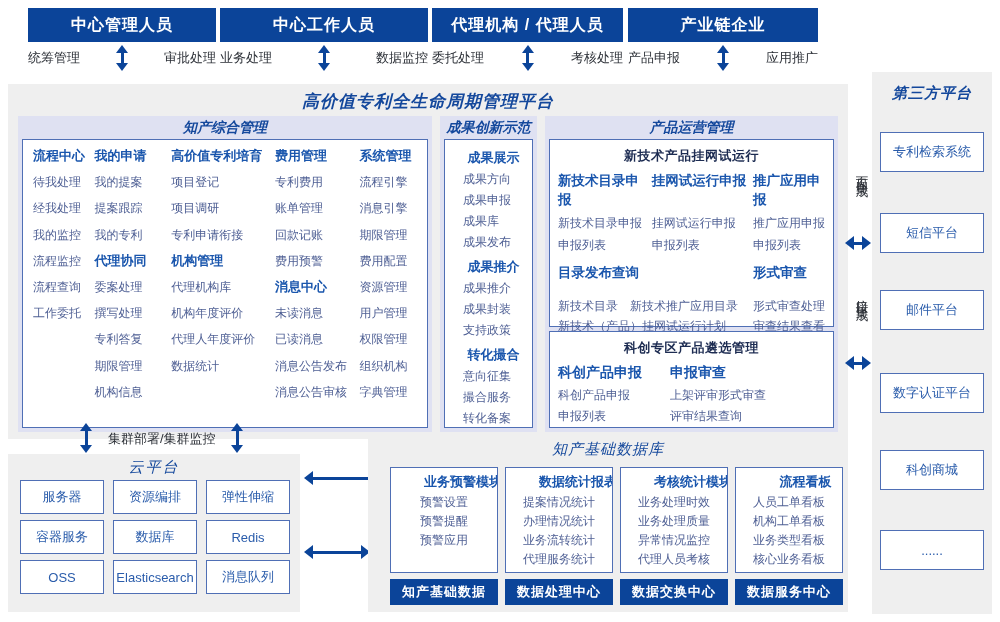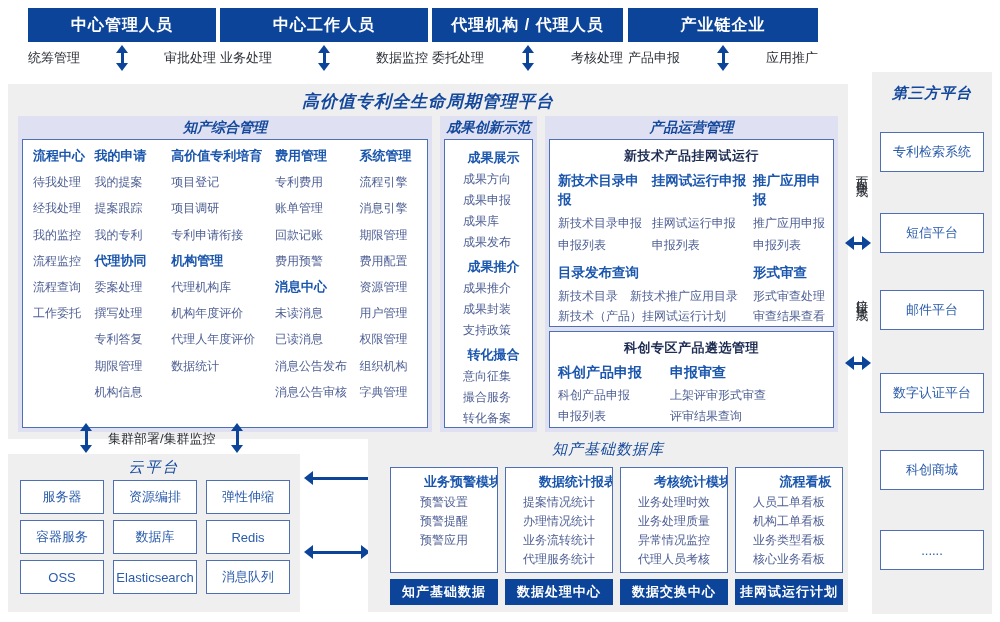--- a/index.html
+++ b/index.html
@@ -68,21 +68,21 @@
   #trial-box{top:23px;height:188px;}
   #sel-box{top:215px;height:97px;}
   .box-title{text-align:center;font-size:13px;font-weight:bold;color:var(--boxnavy);margin-top:7px;letter-spacing:0.5px;}
   #trial-cols{display:flex;padding:6px 8px 0 8px;}
   #trial-cols .p-col:nth-child(1){width:98px;}
   #trial-cols .p-col:nth-child(2){width:106px;}
   #trial-cols .p-col:nth-child(3){flex:1;}
   .p-hdr{font-size:13.5px;font-weight:bold;color:var(--hdr);line-height:19px;min-height:38px;margin-bottom:3px;}
   .p-item{font-size:12px;color:var(--item);line-height:22px;white-space:nowrap;}
   #trial-bottom{display:flex;padding:5px 8px 0 8px;}
-  #trial-bottom .p-hdr{min-height:auto;line-height:24px;margin-bottom:1px;}
+  #trial-bottom .p-hdr{min-height:auto;line-height:24px;margin-bottom:11px;}
   #trial-bottom .tb:nth-child(1){width:200px;}
   #trial-bottom .tb:nth-child(2){flex:1;}
   #trial-bottom .p-item{line-height:20px;}
   #sel-cols{display:flex;padding:3px 8px 0 8px;}
   #sel-cols .s-col:nth-child(1){width:112px;}
   #sel-cols .s-col:nth-child(2){flex:1;}
   #sel-cols .p-hdr{min-height:auto;line-height:24px;font-size:14px;margin-bottom:1px;}
   #sel-cols .p-item{line-height:21px;}
 
   
@@ -395,15 +395,15 @@
         <div class="m-item">人员工单看板</div>
         <div class="m-item">机构工单看板</div>
         <div class="m-item">业务类型看板</div>
         <div class="m-item">核心业务看板</div>
       </div>
     </div>
   <div id="db-centers">
       <div class="db-center">知产基础数据</div>
       <div class="db-center">数据处理中心</div>
       <div class="db-center">数据交换中心</div>
-      <div class="db-center">挂网试运行计划</div>
+      <div class="db-center">数据服务中心</div>
     </div>
 </div>
 
 </body></html>

